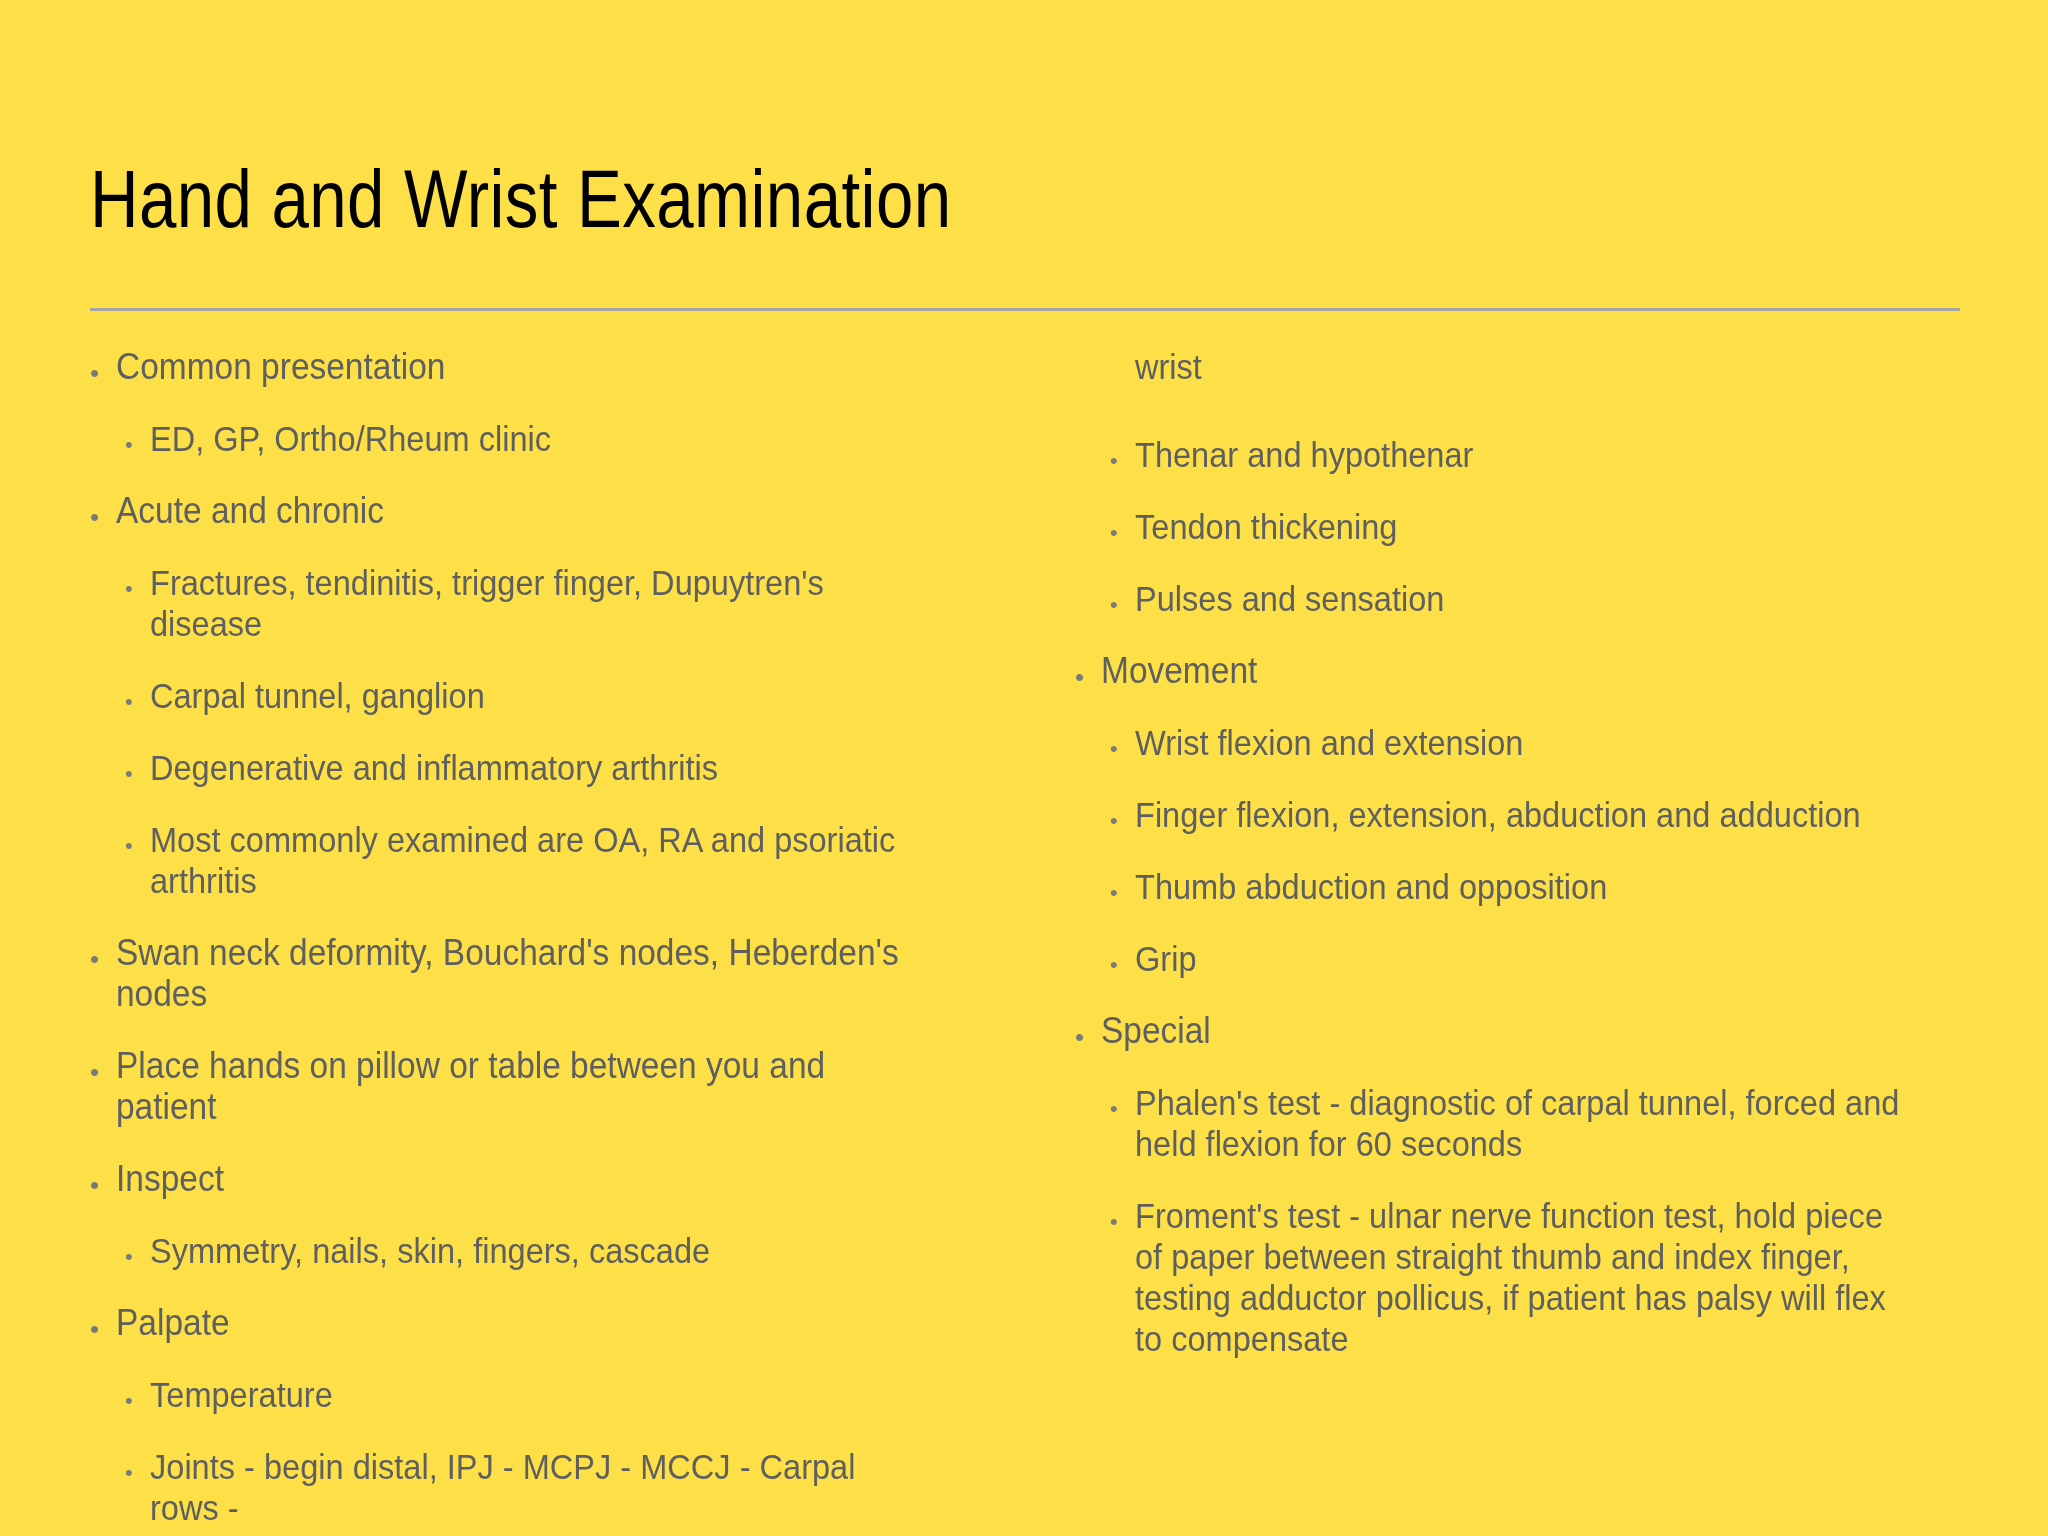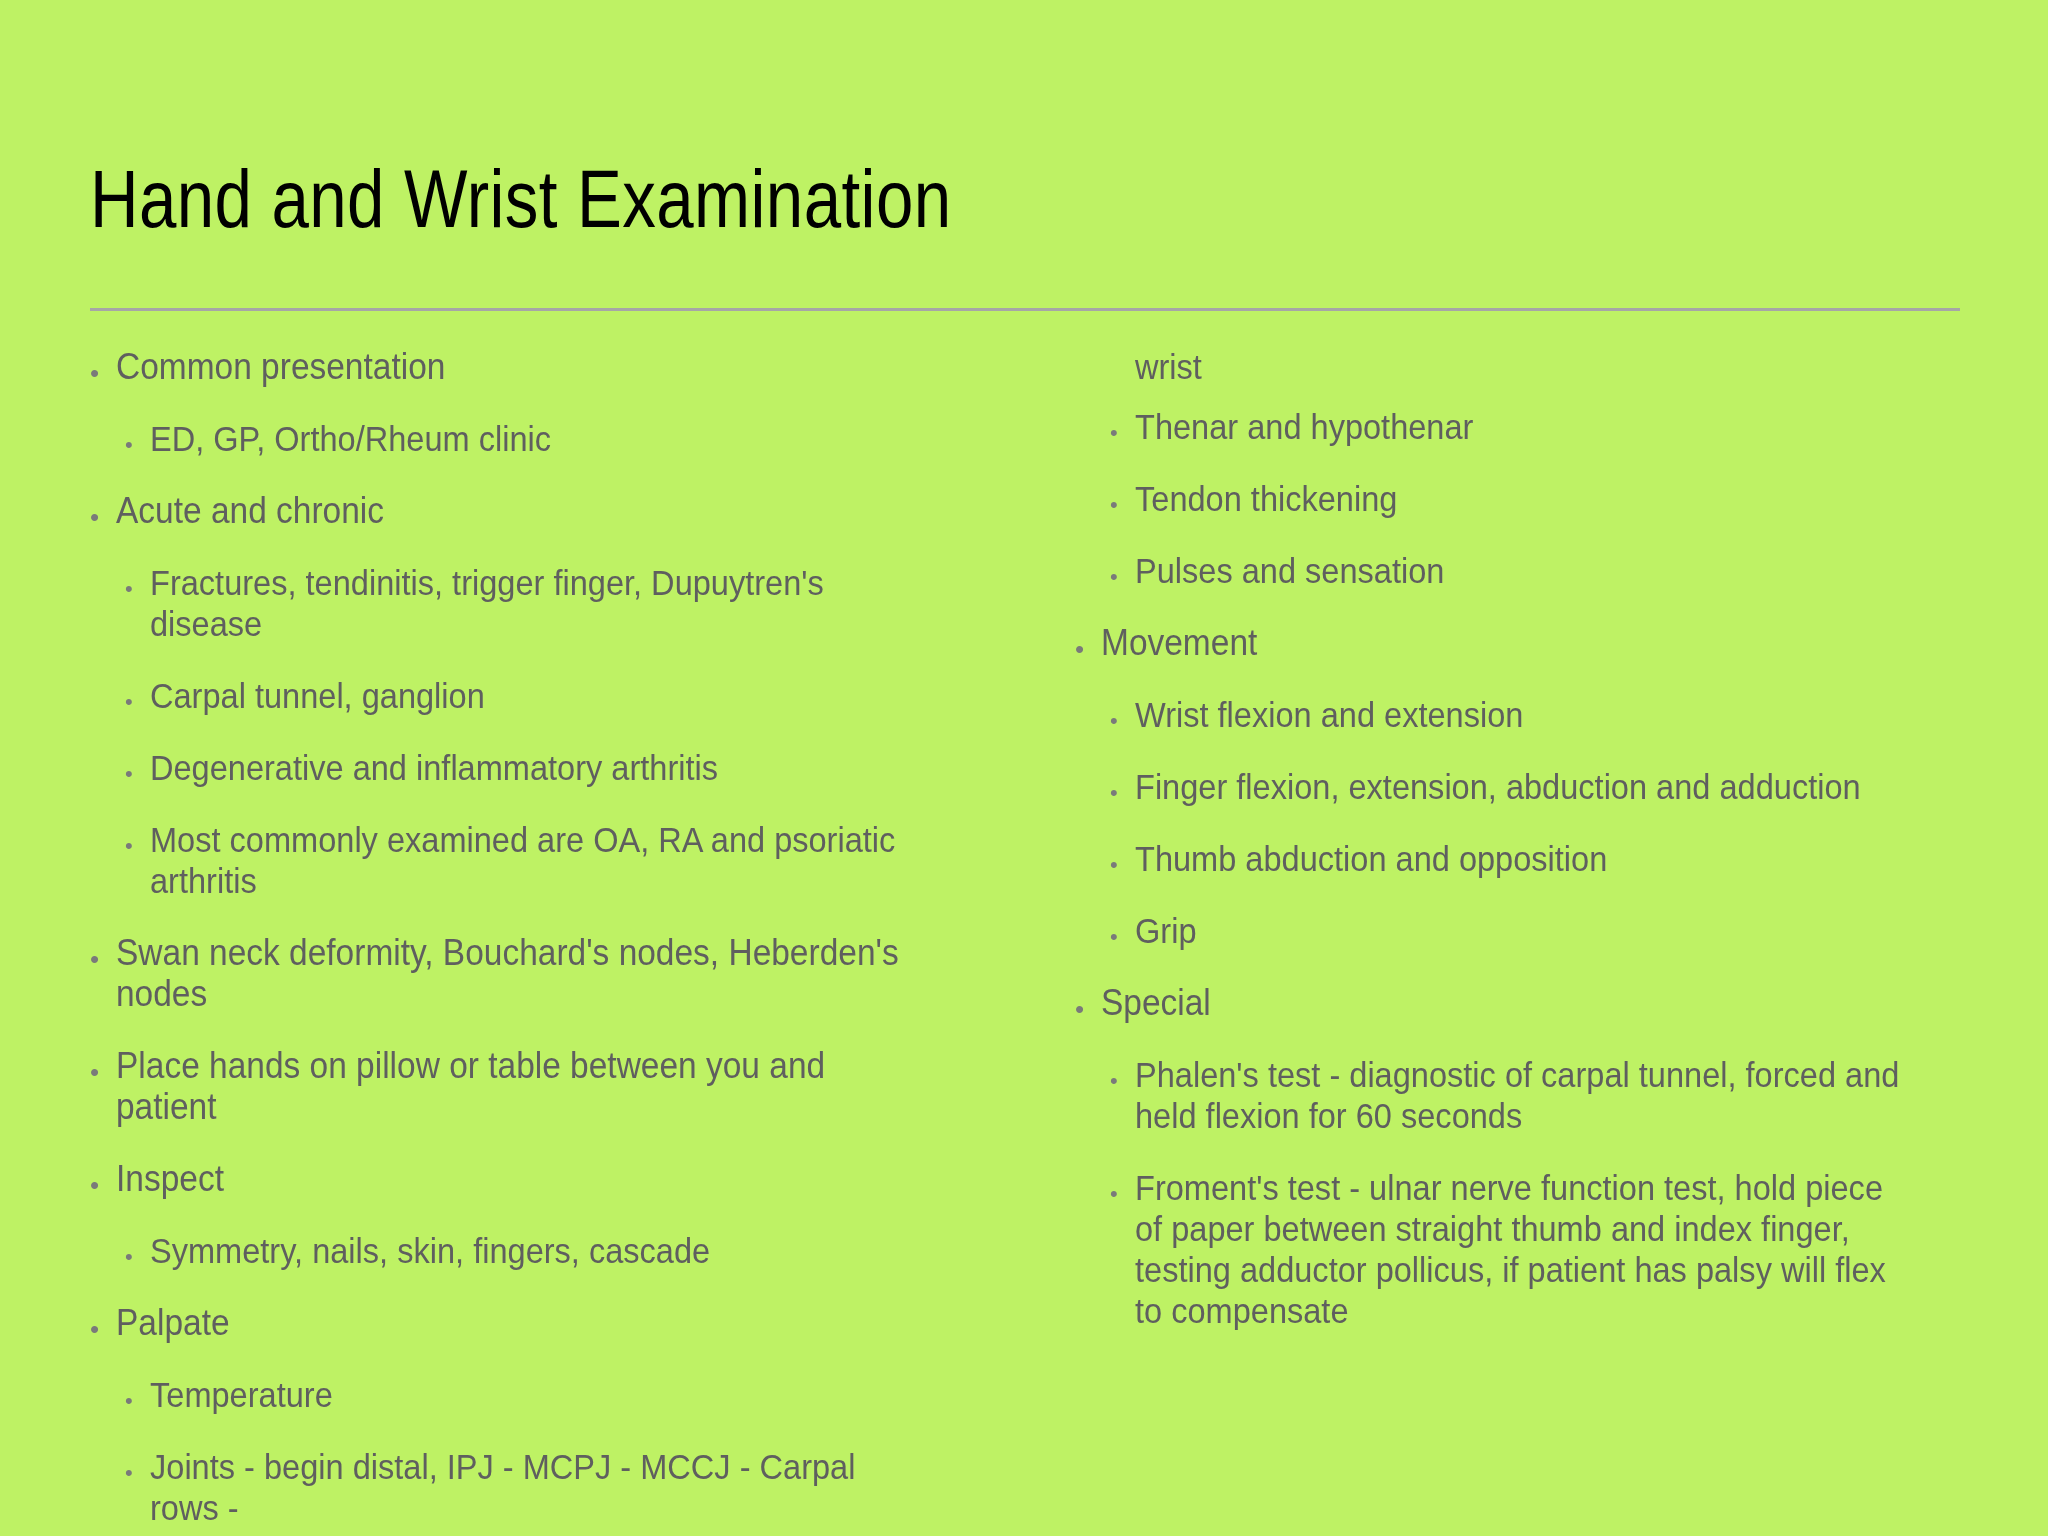--- a/index.html
+++ b/index.html
@@ -4,21 +4,21 @@
 <style>
   html, body {
     margin: 0;
     padding: 0;
     background: #ffffff;
   }
   .slide {
     position: relative;
     width: 2048px;
     height: 1536px;
-    background: #bef264;
+    background: #fde047;
     overflow: hidden;
     font-family: "Liberation Sans", "DejaVu Sans", sans-serif;
   }
 
   
   .title {
     position: absolute;
     left: 90px;
     top: 158px;
     width: 1880px;
@@ -51,21 +51,21 @@
   .col-left  { left: 90px;   width: 900px; }
   .col-right { left: 1075px; width: 900px; }
 
   .bullet-row {
     display: flex;
     align-items: flex-start;
     font-size: 0px;
   }
   .bullet-row.lvl1 { margin-bottom: 31px; padding-left: 0px; }
   .bullet-row.lvl2 { margin-bottom: 31px; padding-left: 35px; }
-  .bullet-row.cont { margin-bottom: 19px; padding-left: 35px; }
+  .bullet-row.cont { margin-bottom: 47px; padding-left: 35px; }
 
   .bullet-mark {
     flex: 0 0 auto;
     color: #7a7a7a;
     line-height: 1;
     text-align: left;
   }
   .lvl1 > .bullet-mark {
     width: 26px;
     font-size: 26px;

